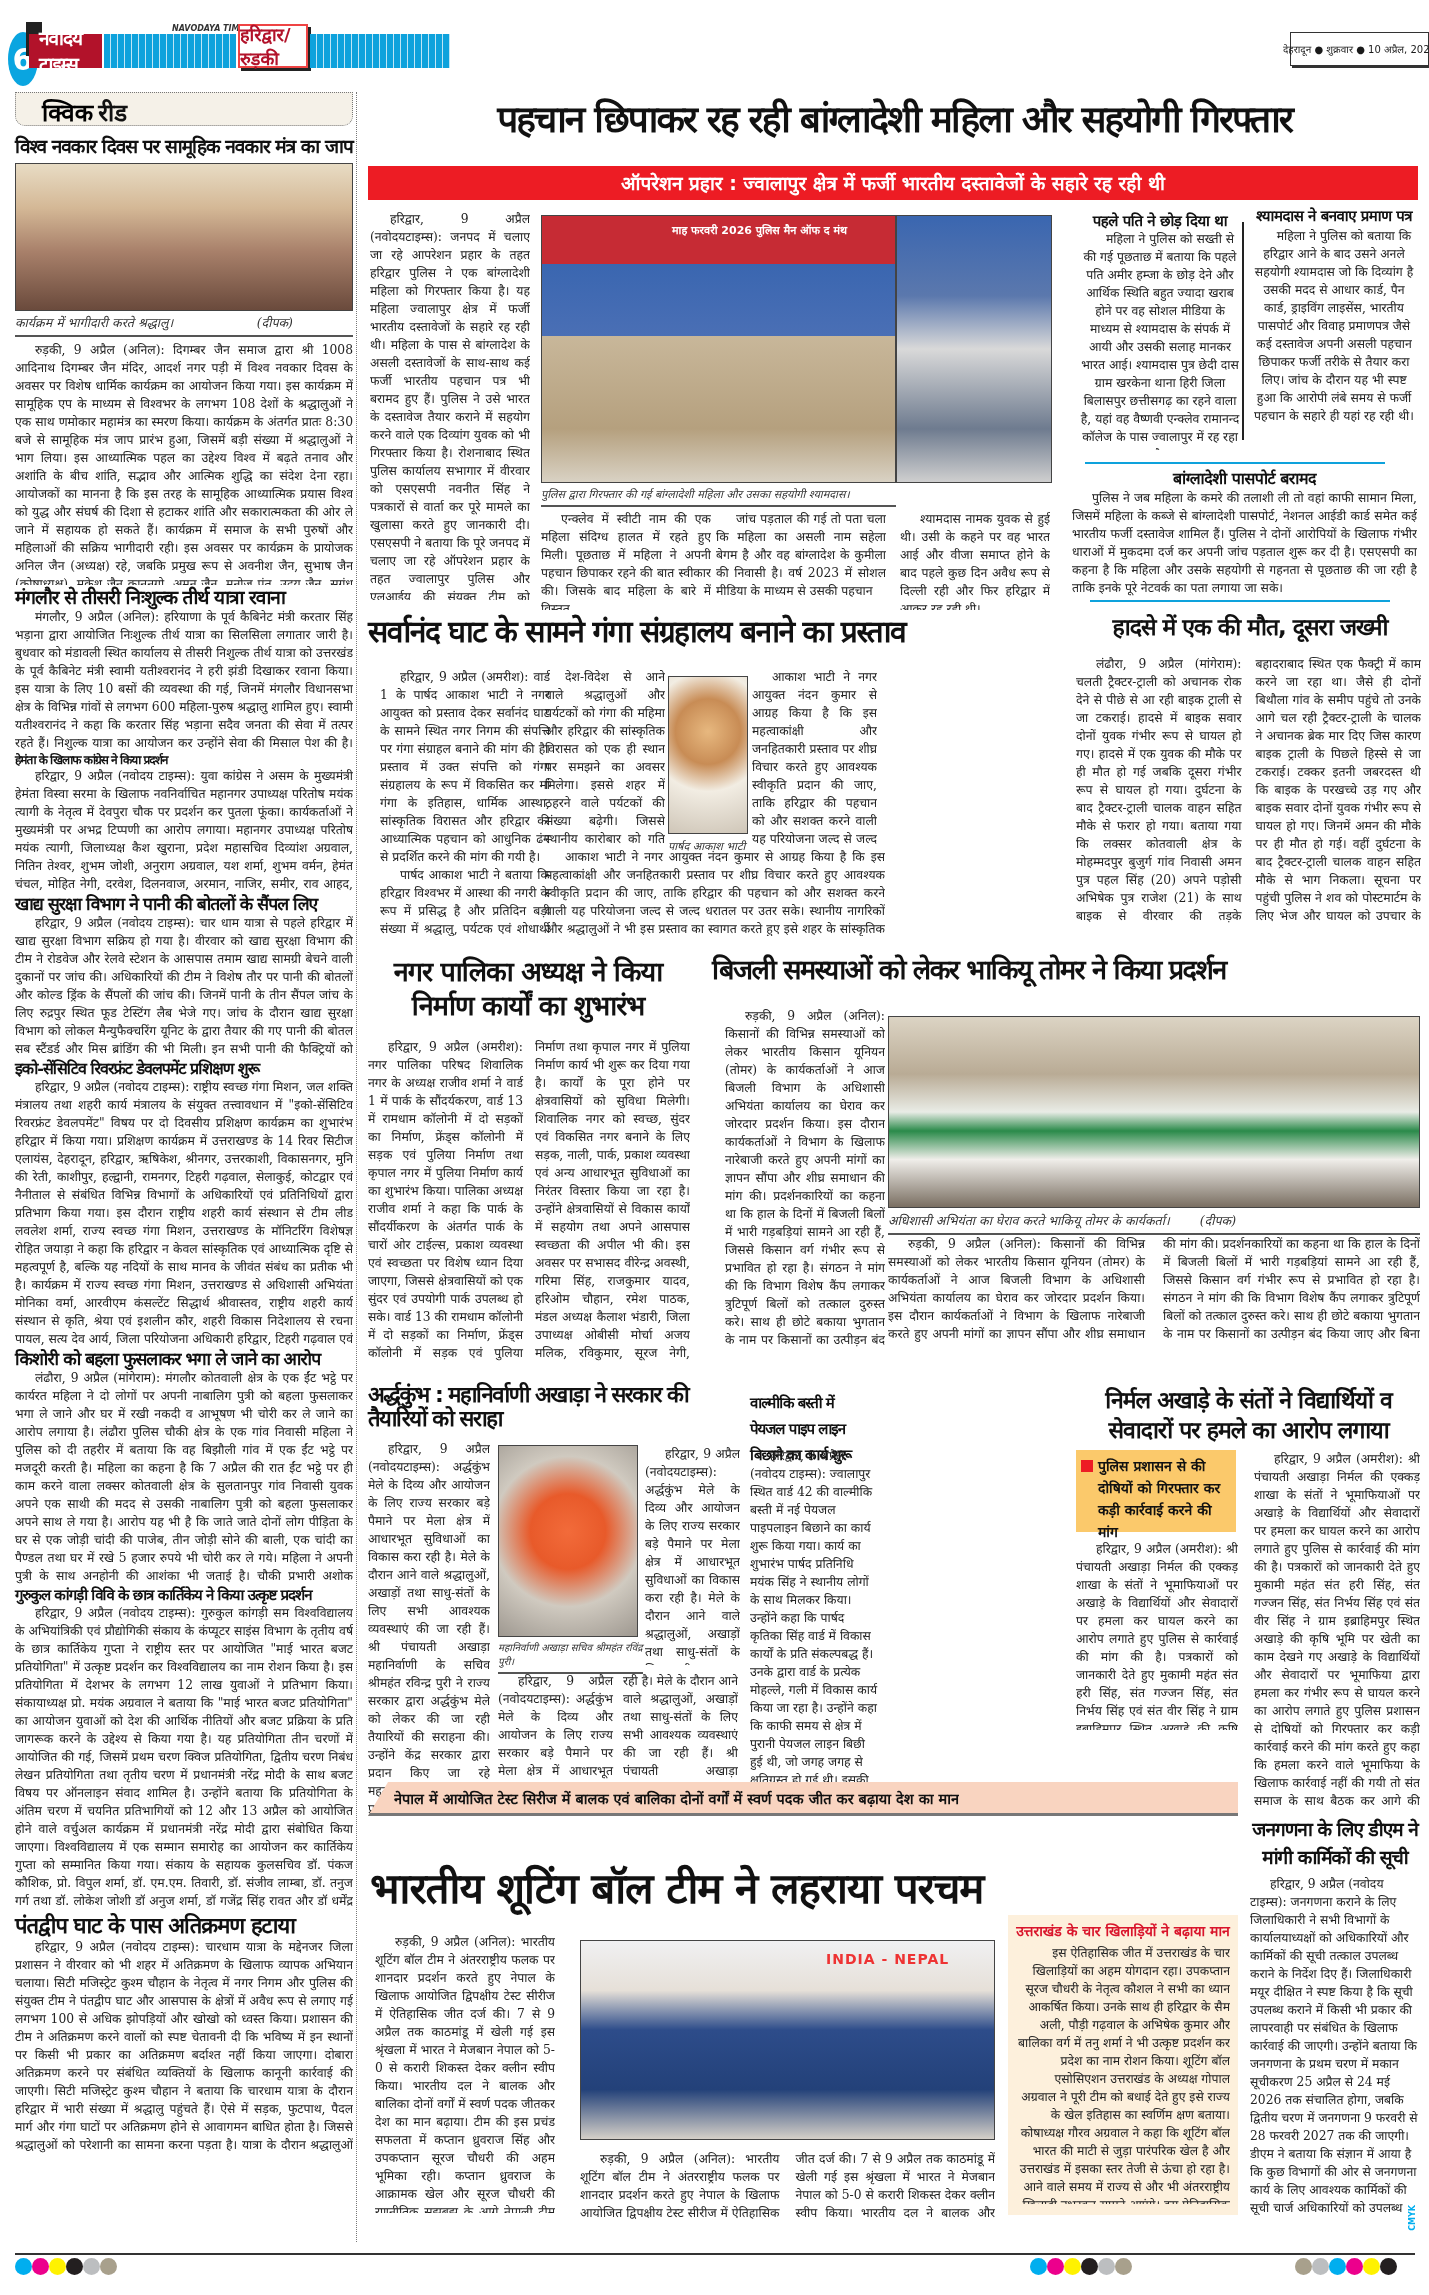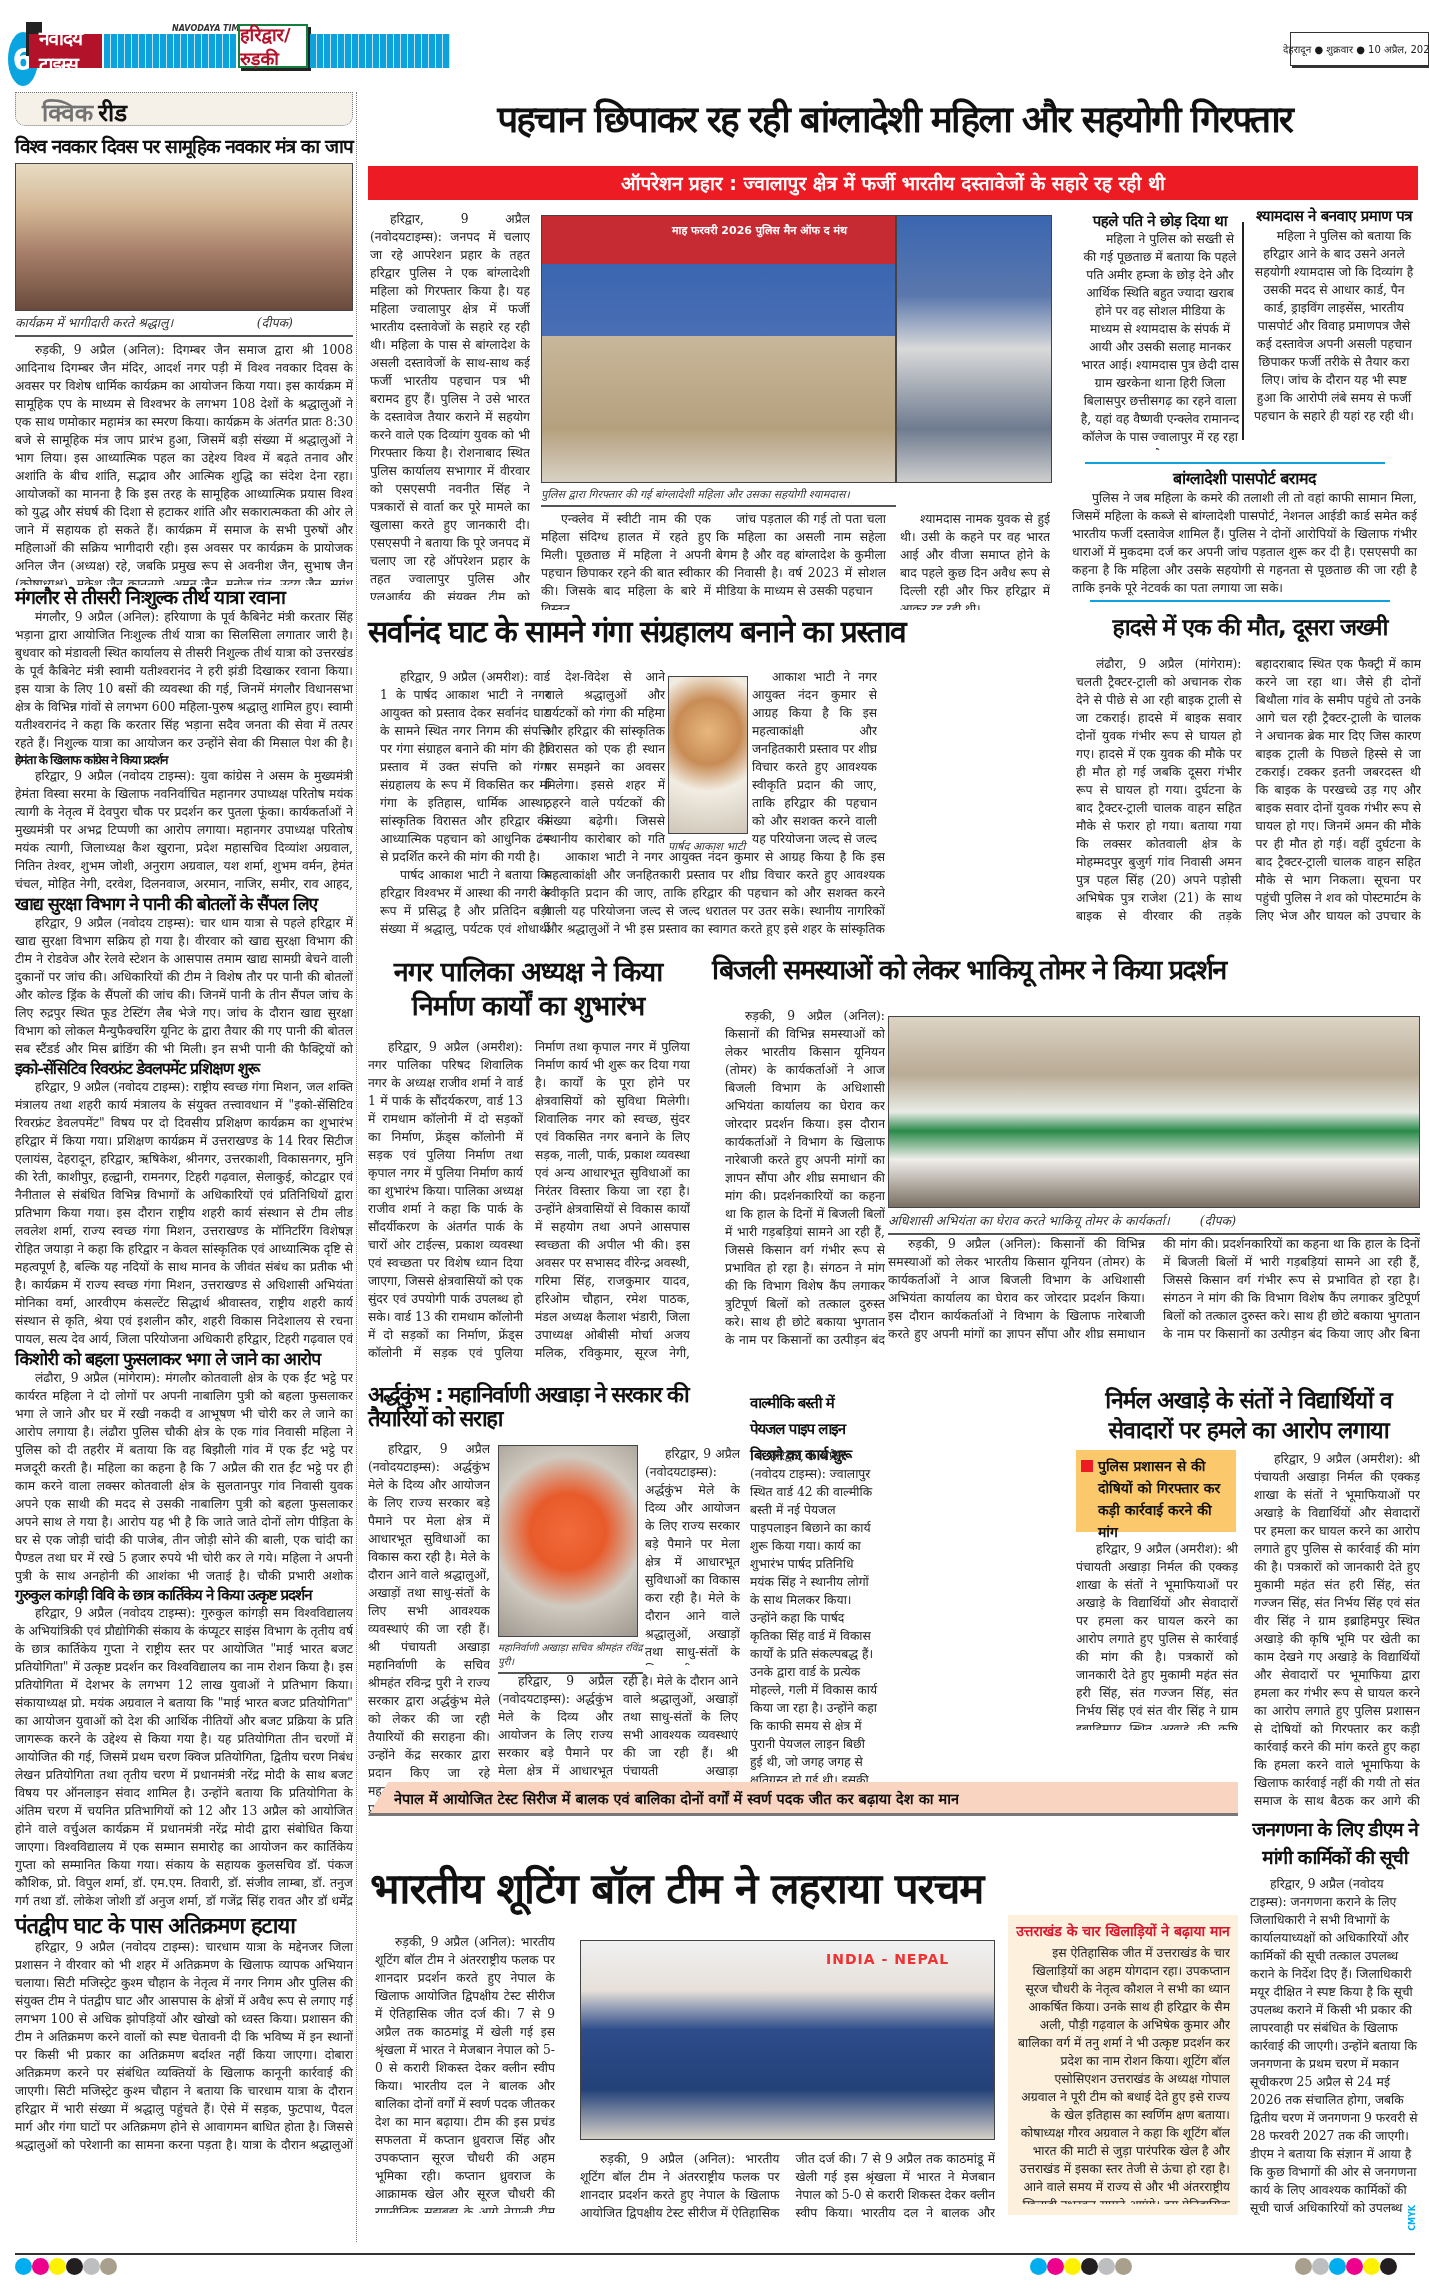--- a/index.html
+++ b/index.html
@@ -14,21 +14,21 @@
   .sub-hl { font-family: "DejaVu Sans", sans-serif; font-weight: bold; color: #111; letter-spacing: -0.5px; text-align: center; }
 
   
   #masthead { top: 30px; left: 0; width: 1429px; height: 60px; }
   .page-num { position: absolute; left: 8px; top: 2px; width: 30px; height: 54px; border-radius: 50% 50% 50% 50%; background: #0aa5e0; color: #fff; font: bold 30px "DejaVu Sans", sans-serif; display: flex; align-items: center; justify-content: center; }
   .brand-tag { position: absolute; left: 57px; top: -4px; font: italic bold 8px "DejaVu Sans", sans-serif; color: #333; }
   .brand-black { position: absolute; left: 26px; top: -8px; width: 16px; height: 34px; background: #222; }
   .brand { position: absolute; left: 29px; top: 4px; width: 73px; height: 34px; background: #b2122a; color: #fff; font: bold 19px "DejaVu Sans", sans-serif; display:flex; align-items:center; justify-content:center; letter-spacing:-1px; }
   .stripe-band { position: absolute; left: 104px; top: 4px; width: 344px; height: 34px; background: repeating-linear-gradient(90deg,#0ea2dc 0 6px,#bfe5f5 6px 7px); }
   .stripe-band.r { left: 308px; width: 142px; }
-  .section-tab { position: absolute; left: 238px; top: -6px; width: 70px; height: 44px; background: #fff; border: 2px solid #15803d; box-shadow: 3px 3px 0 #222; color: #b2122a; font: bold 18px "DejaVu Sans", sans-serif; display:flex; align-items:center; justify-content:center; }
+  .section-tab { position: absolute; left: 238px; top: -6px; width: 70px; height: 44px; background: #fff; border: 2px solid #ef4444; box-shadow: 3px 3px 0 #222; color: #b2122a; font: bold 18px "DejaVu Sans", sans-serif; display:flex; align-items:center; justify-content:center; }
   .date-box { position: absolute; left: 1288px; top: 0; }
 
   
   .dots { display: flex; gap: 0; }
   .dot { width: 17px; height: 17px; border-radius: 50%; }
 </style>
 </head>
 <body>
 
 <div id="masthead" class="abs">
@@ -39,21 +39,21 @@
   <div class="stripe-band" style="left:104px;width:132px;"></div>
   <div class="section-tab" style="left:238px;width:70px;">हरिद्वार/रुड़की</div>
   <div class="stripe-band r" style="left:310px;width:140px;"></div>
   <div class="date-box" style="left:1290px;top:2px;width:139px;height:34px;border:1px solid #333;box-shadow:2px 2px 0 #333;background:#fff;font:10px 'DejaVu Sans',sans-serif;display:flex;align-items:center;justify-content:center;white-space:nowrap;">
     <span>देहरादून ● शुक्रवार ● 10 अप्रैल, 2026</span>
   </div>
 </div>
 
 <div class="abs" style="left:15px;top:92px;width:338px;height:2160px;">
   <div style="border:1px dotted #777;border-radius:0 0 10px 10px;background:#f5f1e8;height:34px;padding:2px 0 0 26px;">
-    <span style="font:bold 24px 'DejaVu Sans',sans-serif;color:#737373;">क्विक</span>
+    <span style="font:bold 24px 'DejaVu Sans',sans-serif;color:#000000;">क्विक</span>
     <span style="font:bold 24px 'DejaVu Sans',sans-serif;color:#111;">रीड</span>
   </div>
 
   <div class="hl" style="font-size:19px;margin-top:10px;">विश्व नवकार दिवस पर सामूहिक नवकार मंत्र का जाप</div>
   <div class="photo" style="height:148px;margin-top:6px;background:linear-gradient(180deg,#e8dcc4 0%,#d4b896 30%,#a8806a 60%,#6a4a3c 100%);"></div>
   <div class="caption" style="display:flex;justify-content:space-between;padding-right:60px;">
     <span>कार्यक्रम में भागीदारी करते श्रद्धालु।</span>
     <span>(दीपक)</span>
   </div>
   <div class="body-text" style="margin-top:4px;height:244px;overflow:hidden;">

